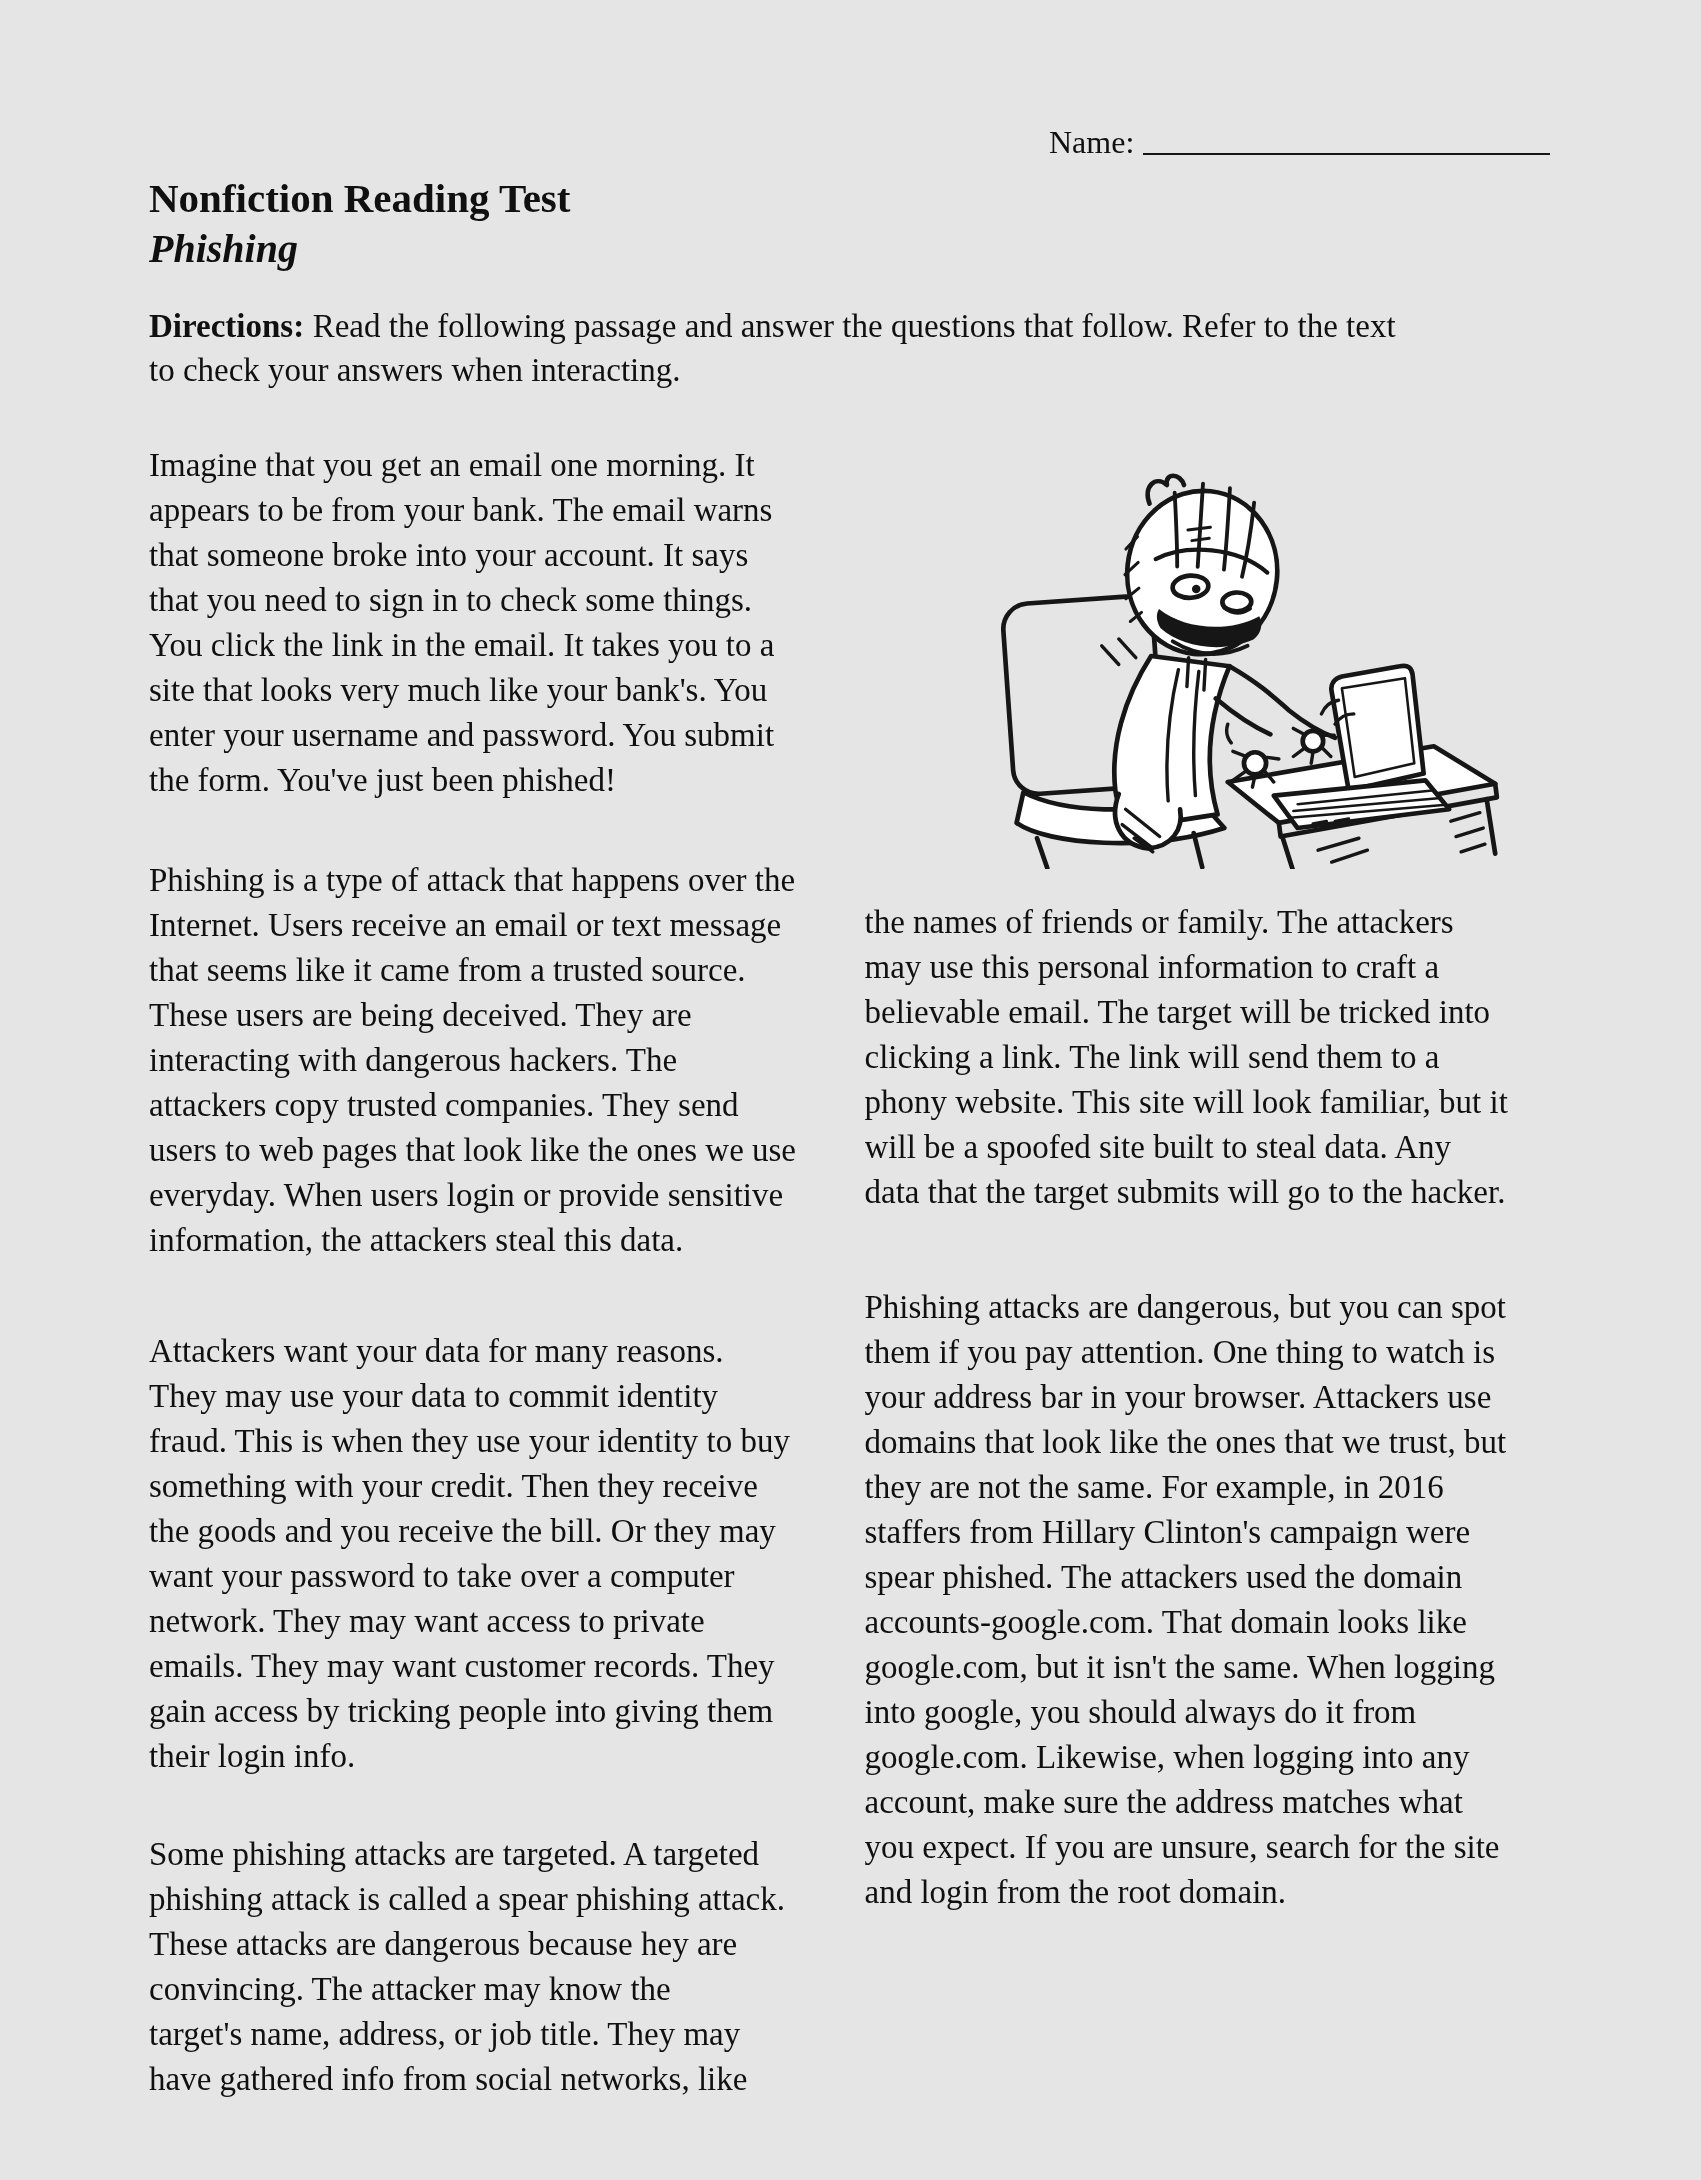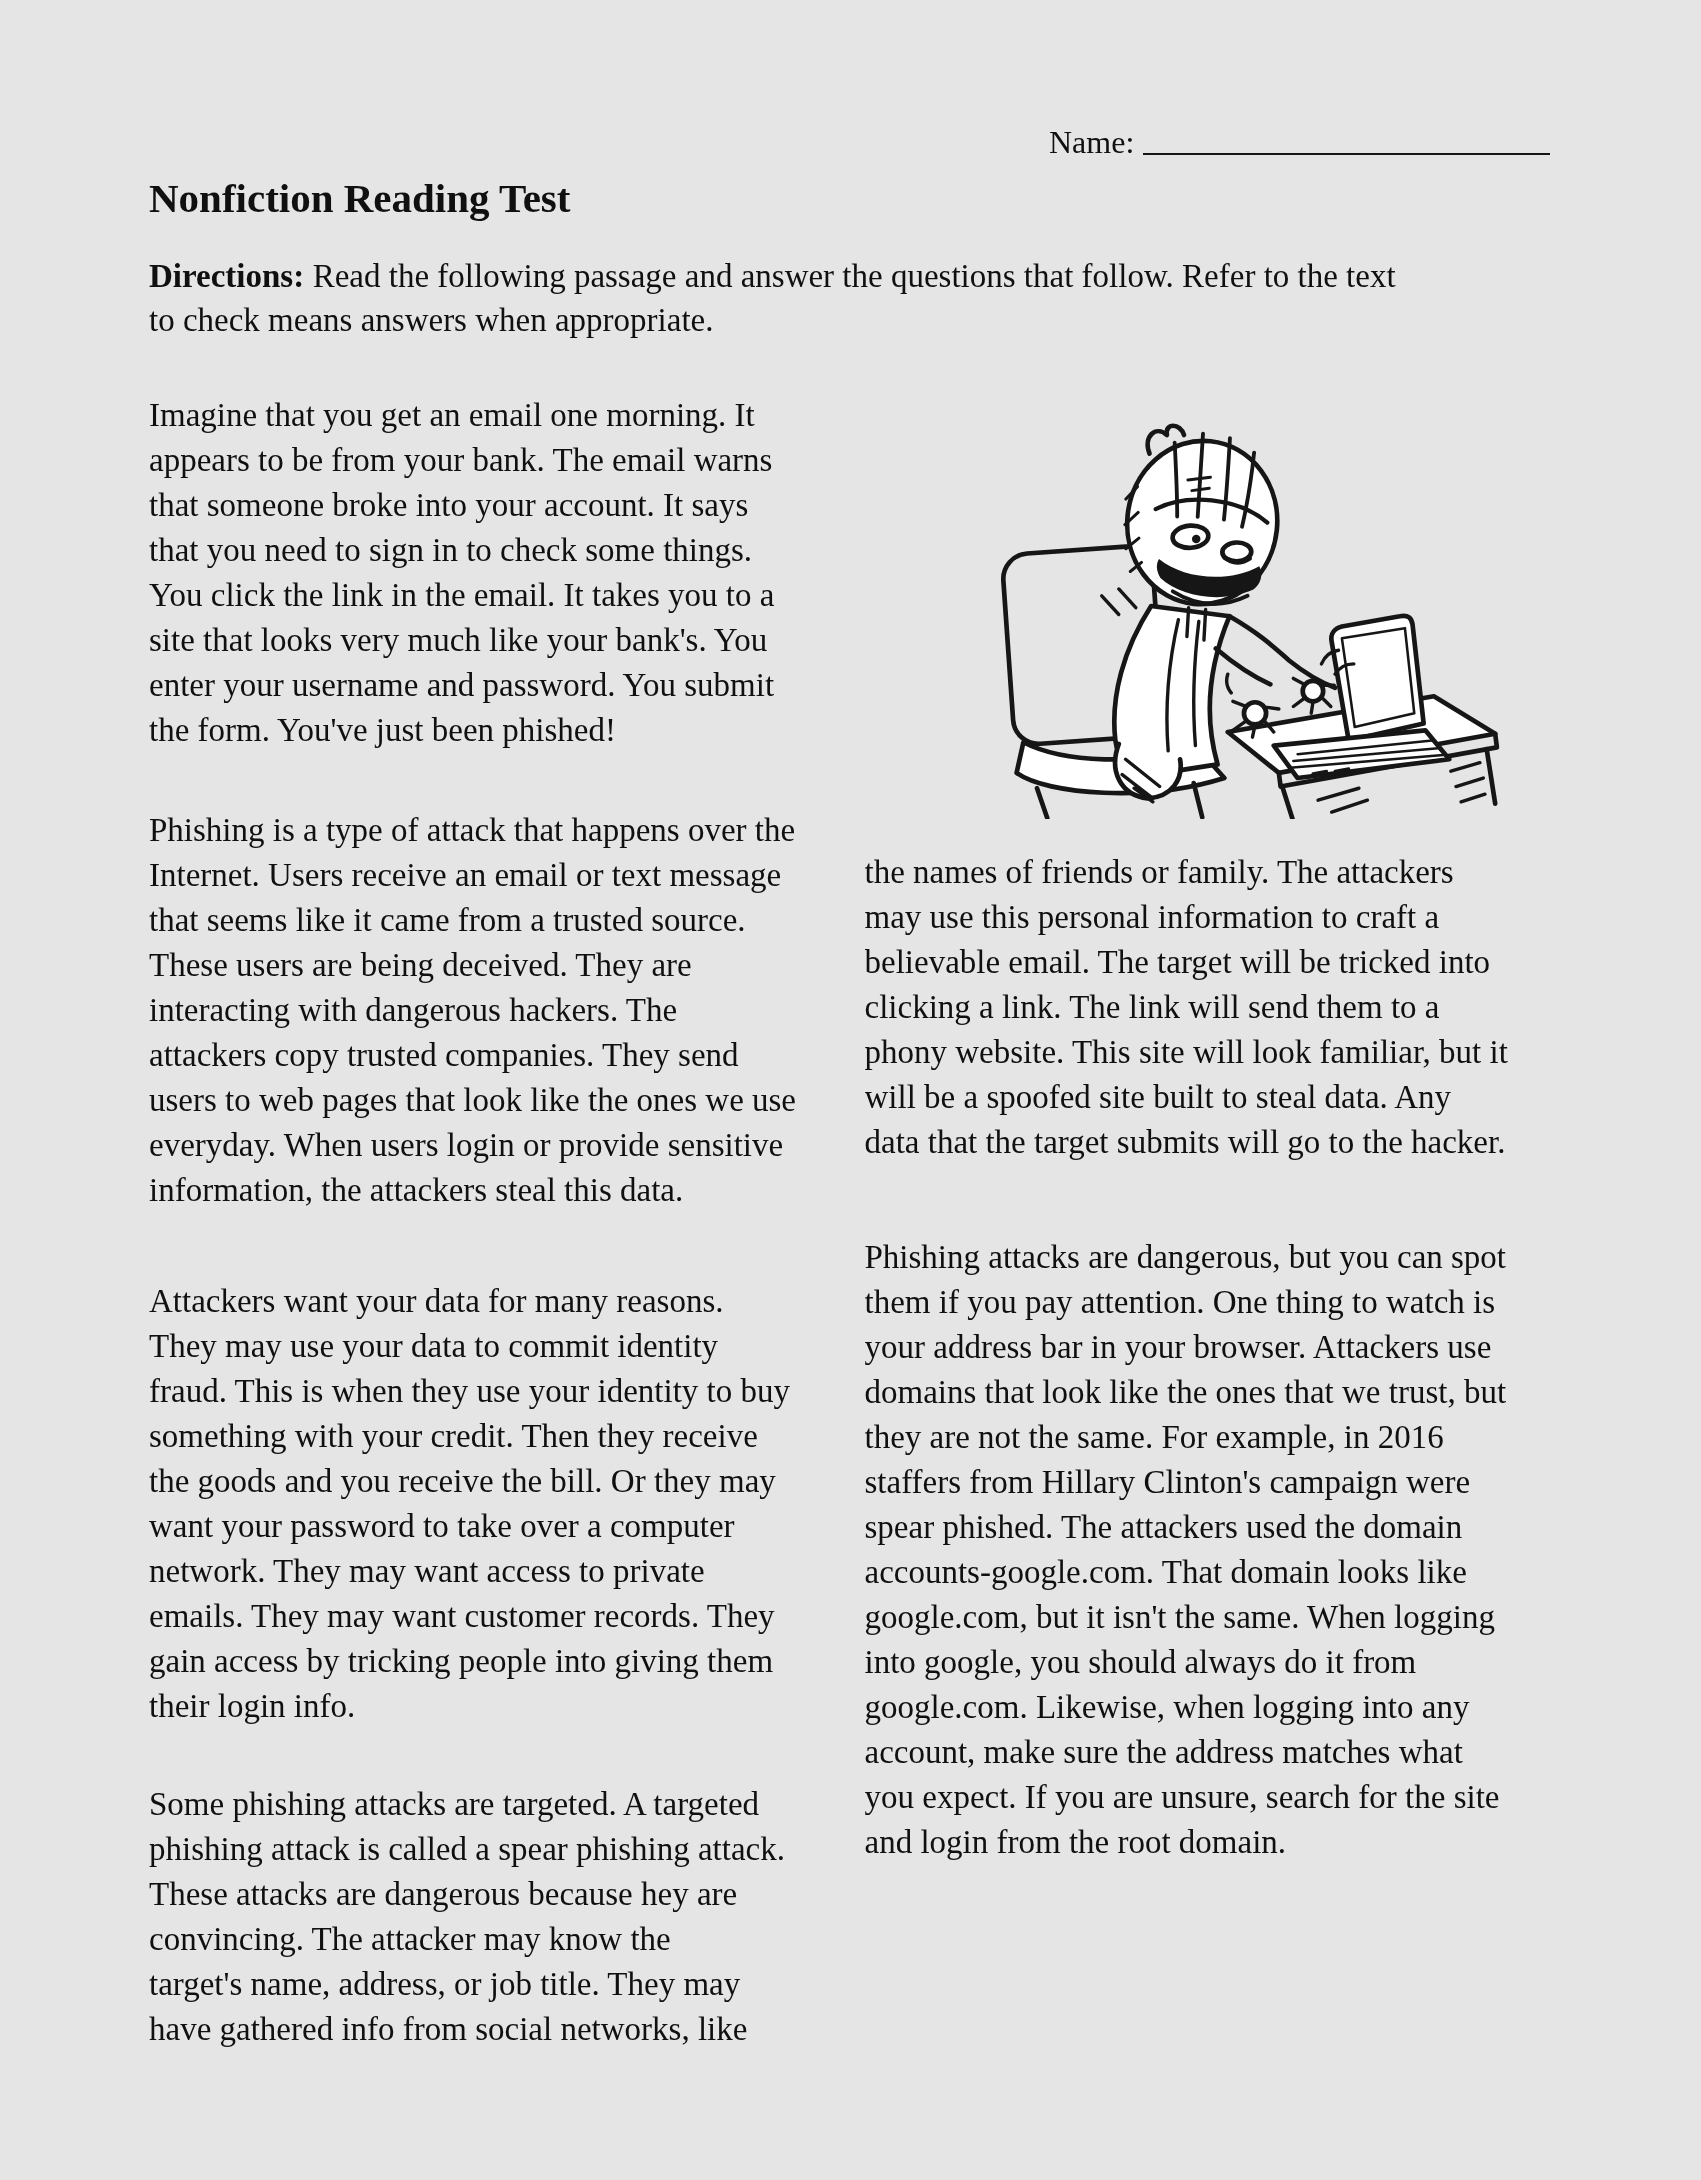--- a/index.html
+++ b/index.html
@@ -67,23 +67,24 @@
 </head>
 <body>
 
 <div class="page">
 
   <div class="name-row">
     <span class="name-label">Name:</span><span class="name-blank"></span>
   </div>
 
   <h1 class="page-title">Nonfiction Reading Test</h1>
+  <h2 class="page-subtitle">Phishing</h2>
 
   <p class="directions"><strong>Directions:</strong><span class="dir-text">Read the following passage and answer the questions that follow. Refer to the text
-to check means answers when appropriate.</span></p>
+to check your answers when interacting.</span></p>
 
   <div class="columns">
 
     <div class="col col-left">
       <p class="body-para">Imagine that you get an email one morning. It
 appears to be from your bank. The email warns
 that someone broke into your account. It says
 that you need to sign in to check some things.
 You click the link in the email. It takes you to a
 site that looks very much like your bank's. You

